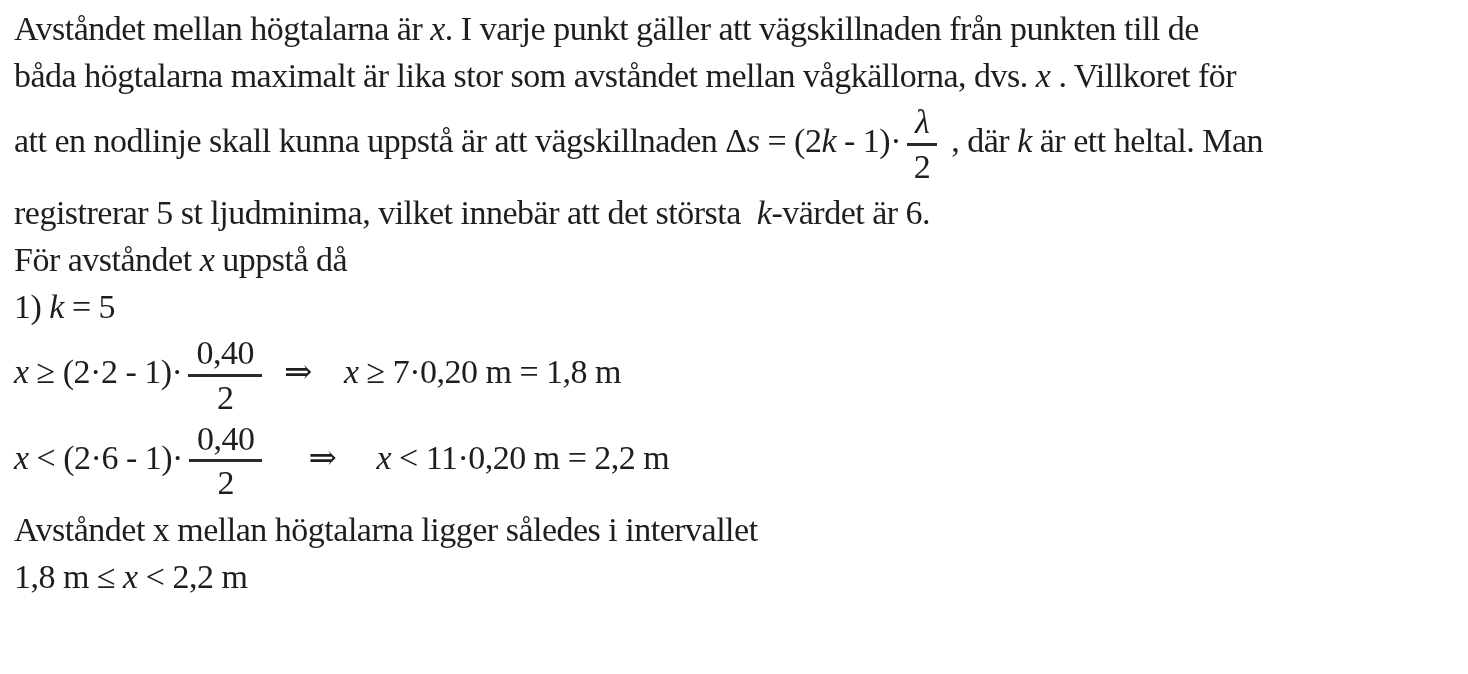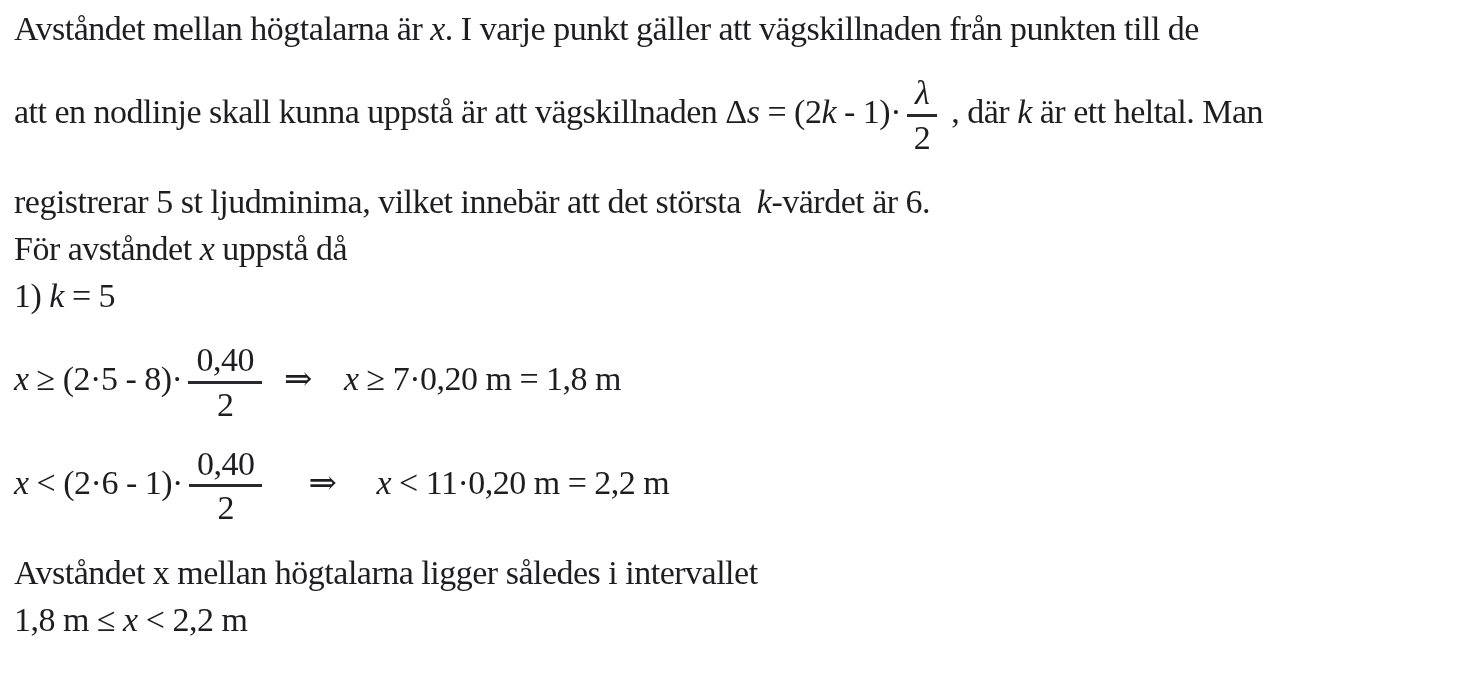--- a/index.html
+++ b/index.html
@@ -19,21 +19,21 @@
     font-size: 34px;
     letter-spacing: -0.5px;
     color: #1e1e20;
   }
   .line {
     white-space: pre;
     line-height: 47px;
     min-height: 47px;
   }
   .formula-line {
-    margin: 23px 0;
+    margin: 5px 0;
     line-height: 47px;
   }
   .tx { font-style: normal; }
   .it { font-style: italic; }
   .frac {
     display: inline-block;
     vertical-align: middle;
     text-align: center;
     margin: 0 6px;
     letter-spacing: -0.5px;
@@ -48,21 +48,22 @@
     display: block;
     padding-top: 3px;
     line-height: 1.05;
   }
 </style>
 </head>
 <body>
 
 <div class="page">
     <div class="line"><span class="tx">Avståndet mellan högtalarna är </span><span class="it">x</span><span class="tx">. I varje punkt gäller att vägskillnaden från punkten till de</span></div>
+    <div class="line"><span class="tx">båda högtalarna maximalt är lika stor som avståndet mellan vågkällorna, dvs. </span><span class="it">x</span><span class="tx"> . Villkoret för</span></div>
     <div class="line formula-line"><span class="tx">att en nodlinje skall kunna uppstå är att vägskillnaden Δ</span><span class="it">s</span><span class="tx"> = (2</span><span class="it">k</span><span class="tx"> - 1)·</span><span class="frac"><span class="num it">λ</span><span class="den">2</span></span><span class="tx"> , där </span><span class="it">k</span><span class="tx"> är ett heltal. Man</span></div>
     <div class="line"><span class="tx">registrerar 5 st ljudminima, vilket innebär att det största  </span><span class="it">k</span><span class="tx">-värdet är 6.</span></div>
     <div class="line"><span class="tx">För avståndet </span><span class="it">x</span><span class="tx"> uppstå då</span></div>
     <div class="line"><span class="tx">1) </span><span class="it">k</span><span class="tx"> = 5</span></div>
-    <div class="line formula-line"><span class="it">x</span><span class="tx"> ≥ (2·5 - 8)·</span><span class="frac"><span class="num">0,40</span><span class="den">2</span></span><span class="tx">  ⇒    </span><span class="it">x</span><span class="tx"> ≥ 7·0,20 m = 1,8 m</span></div>
+    <div class="line formula-line"><span class="it">x</span><span class="tx"> ≥ (2·2 - 1)·</span><span class="frac"><span class="num">0,40</span><span class="den">2</span></span><span class="tx">  ⇒    </span><span class="it">x</span><span class="tx"> ≥ 7·0,20 m = 1,8 m</span></div>
     <div class="line formula-line"><span class="it">x</span><span class="tx"> &lt; (2·6 - 1)·</span><span class="frac"><span class="num">0,40</span><span class="den">2</span></span><span class="tx">     ⇒     </span><span class="it">x</span><span class="tx"> &lt; 11·0,20 m = 2,2 m</span></div>
     <div class="line"><span class="tx">Avståndet x mellan högtalarna ligger således i intervallet</span></div>
     <div class="line"><span class="tx">1,8 m ≤ </span><span class="it">x</span><span class="tx"> &lt; 2,2 m</span></div>
   </div>
 
 </body></html>

